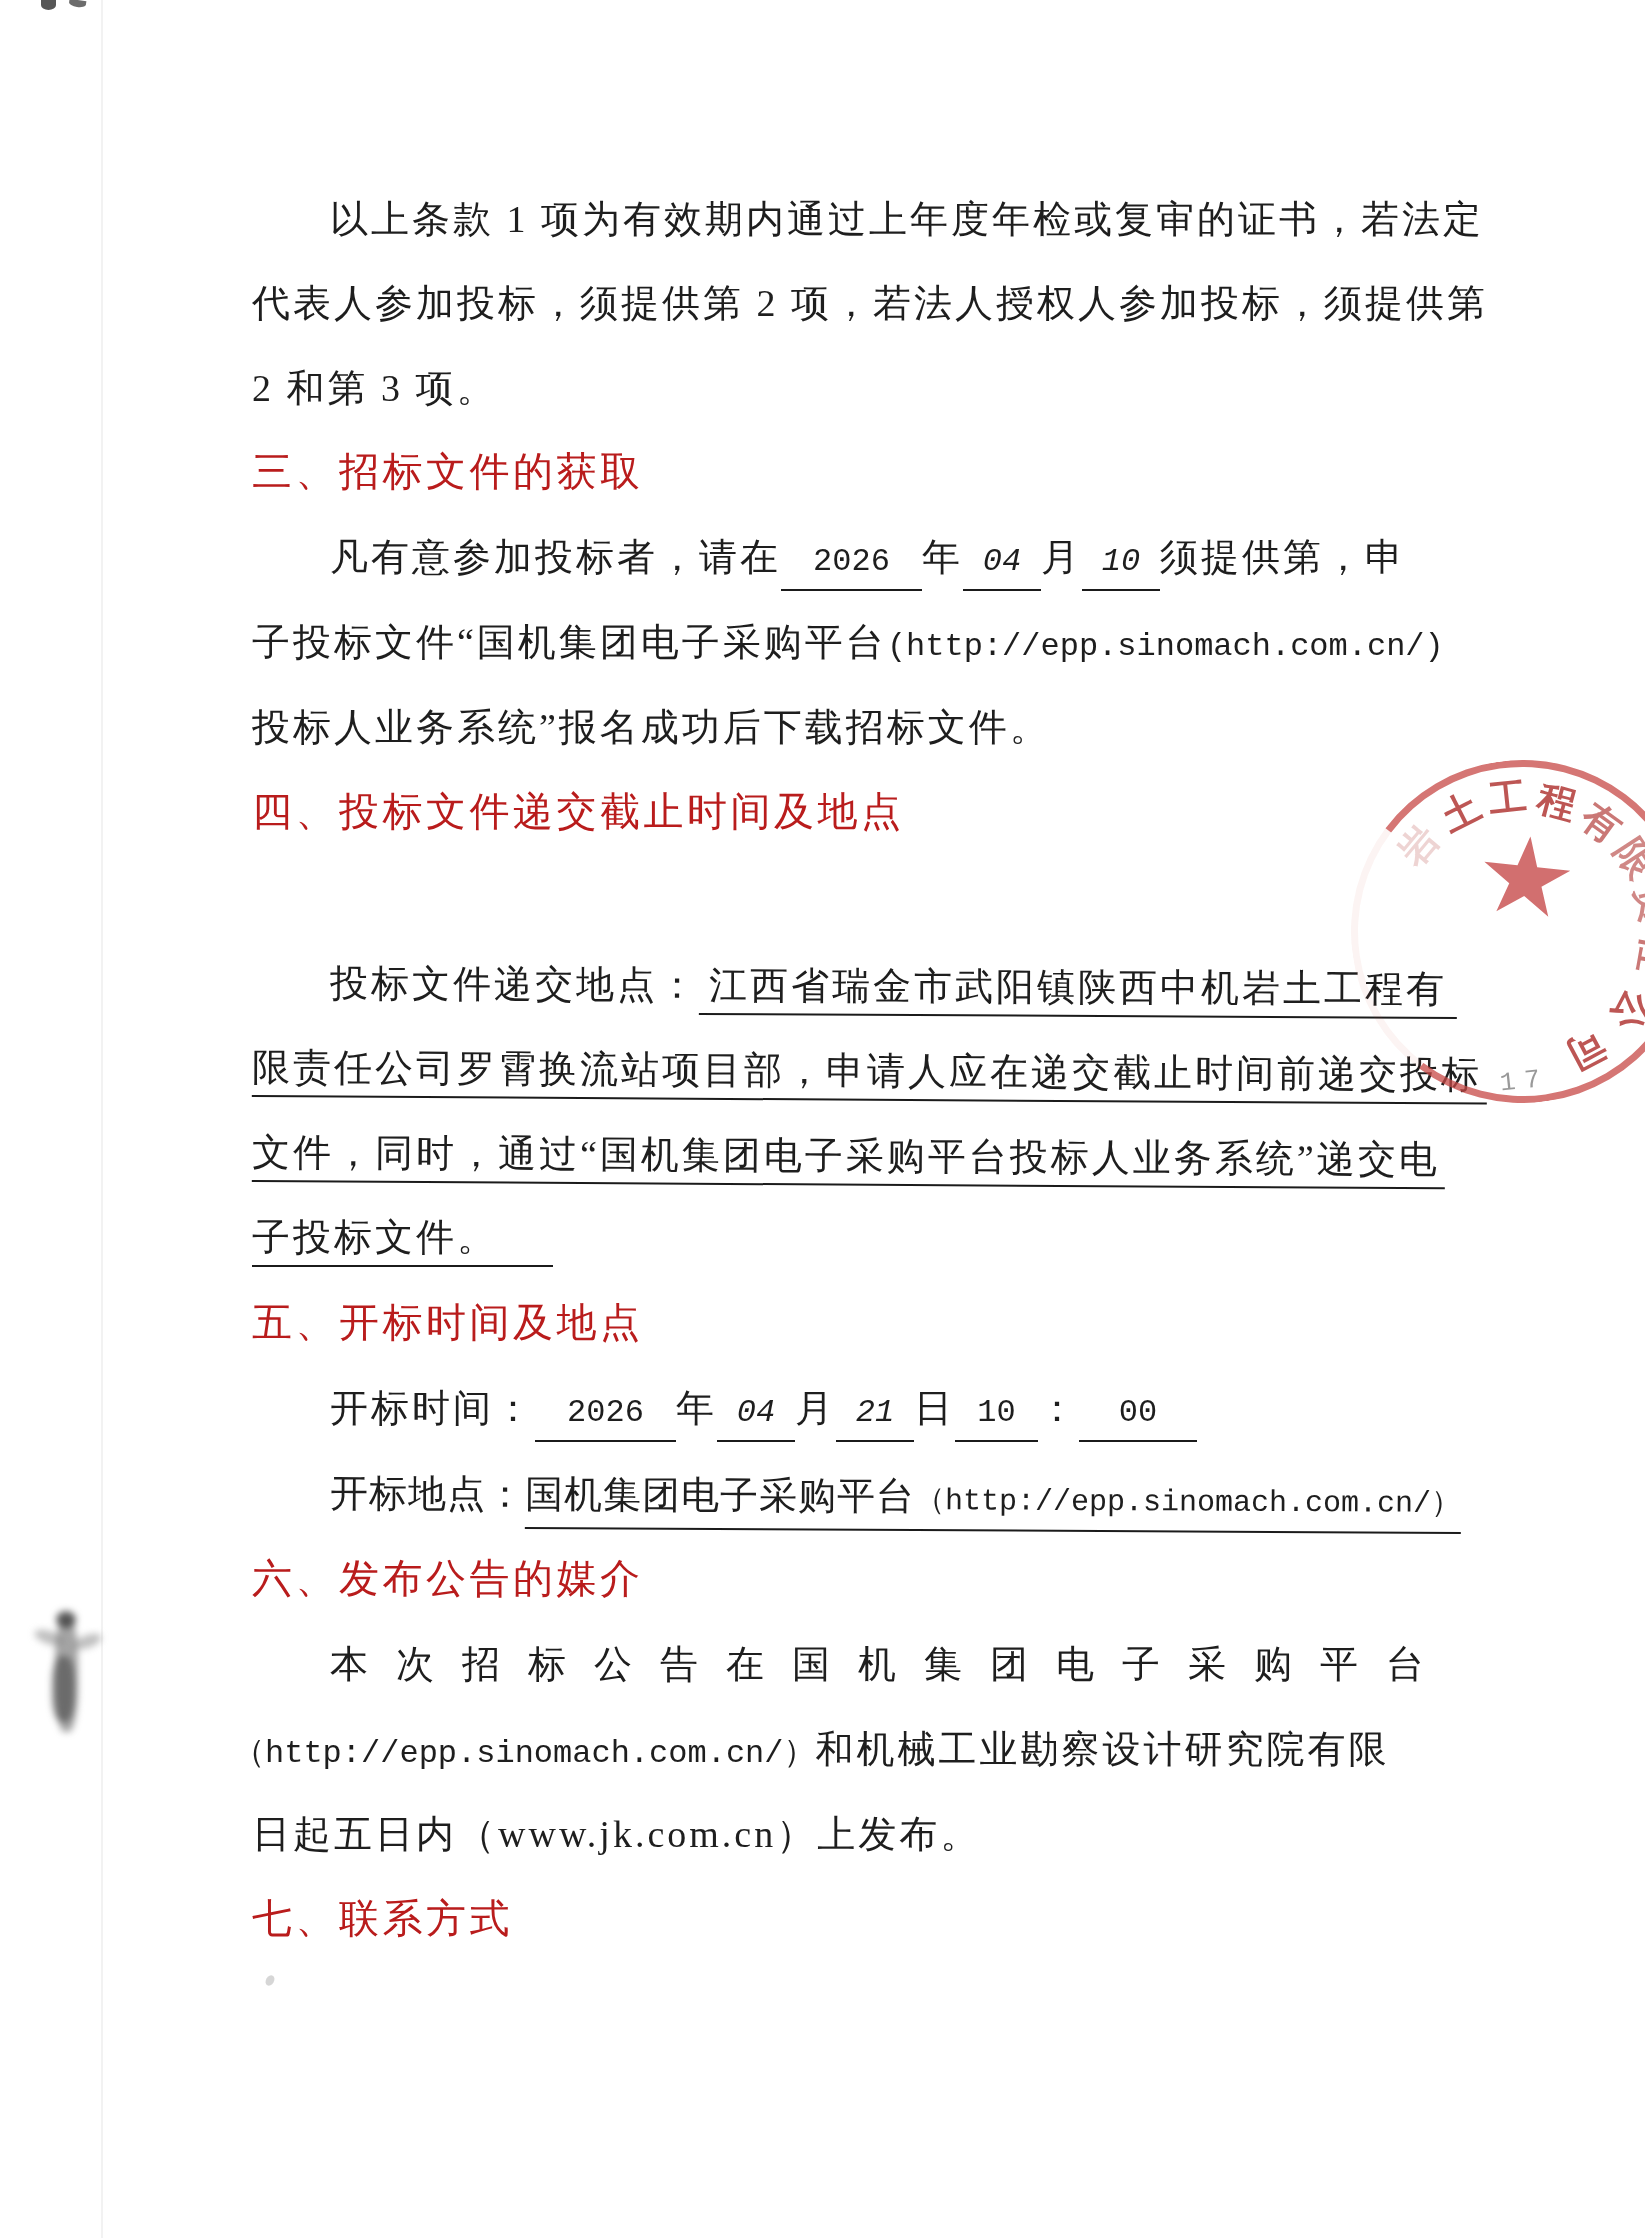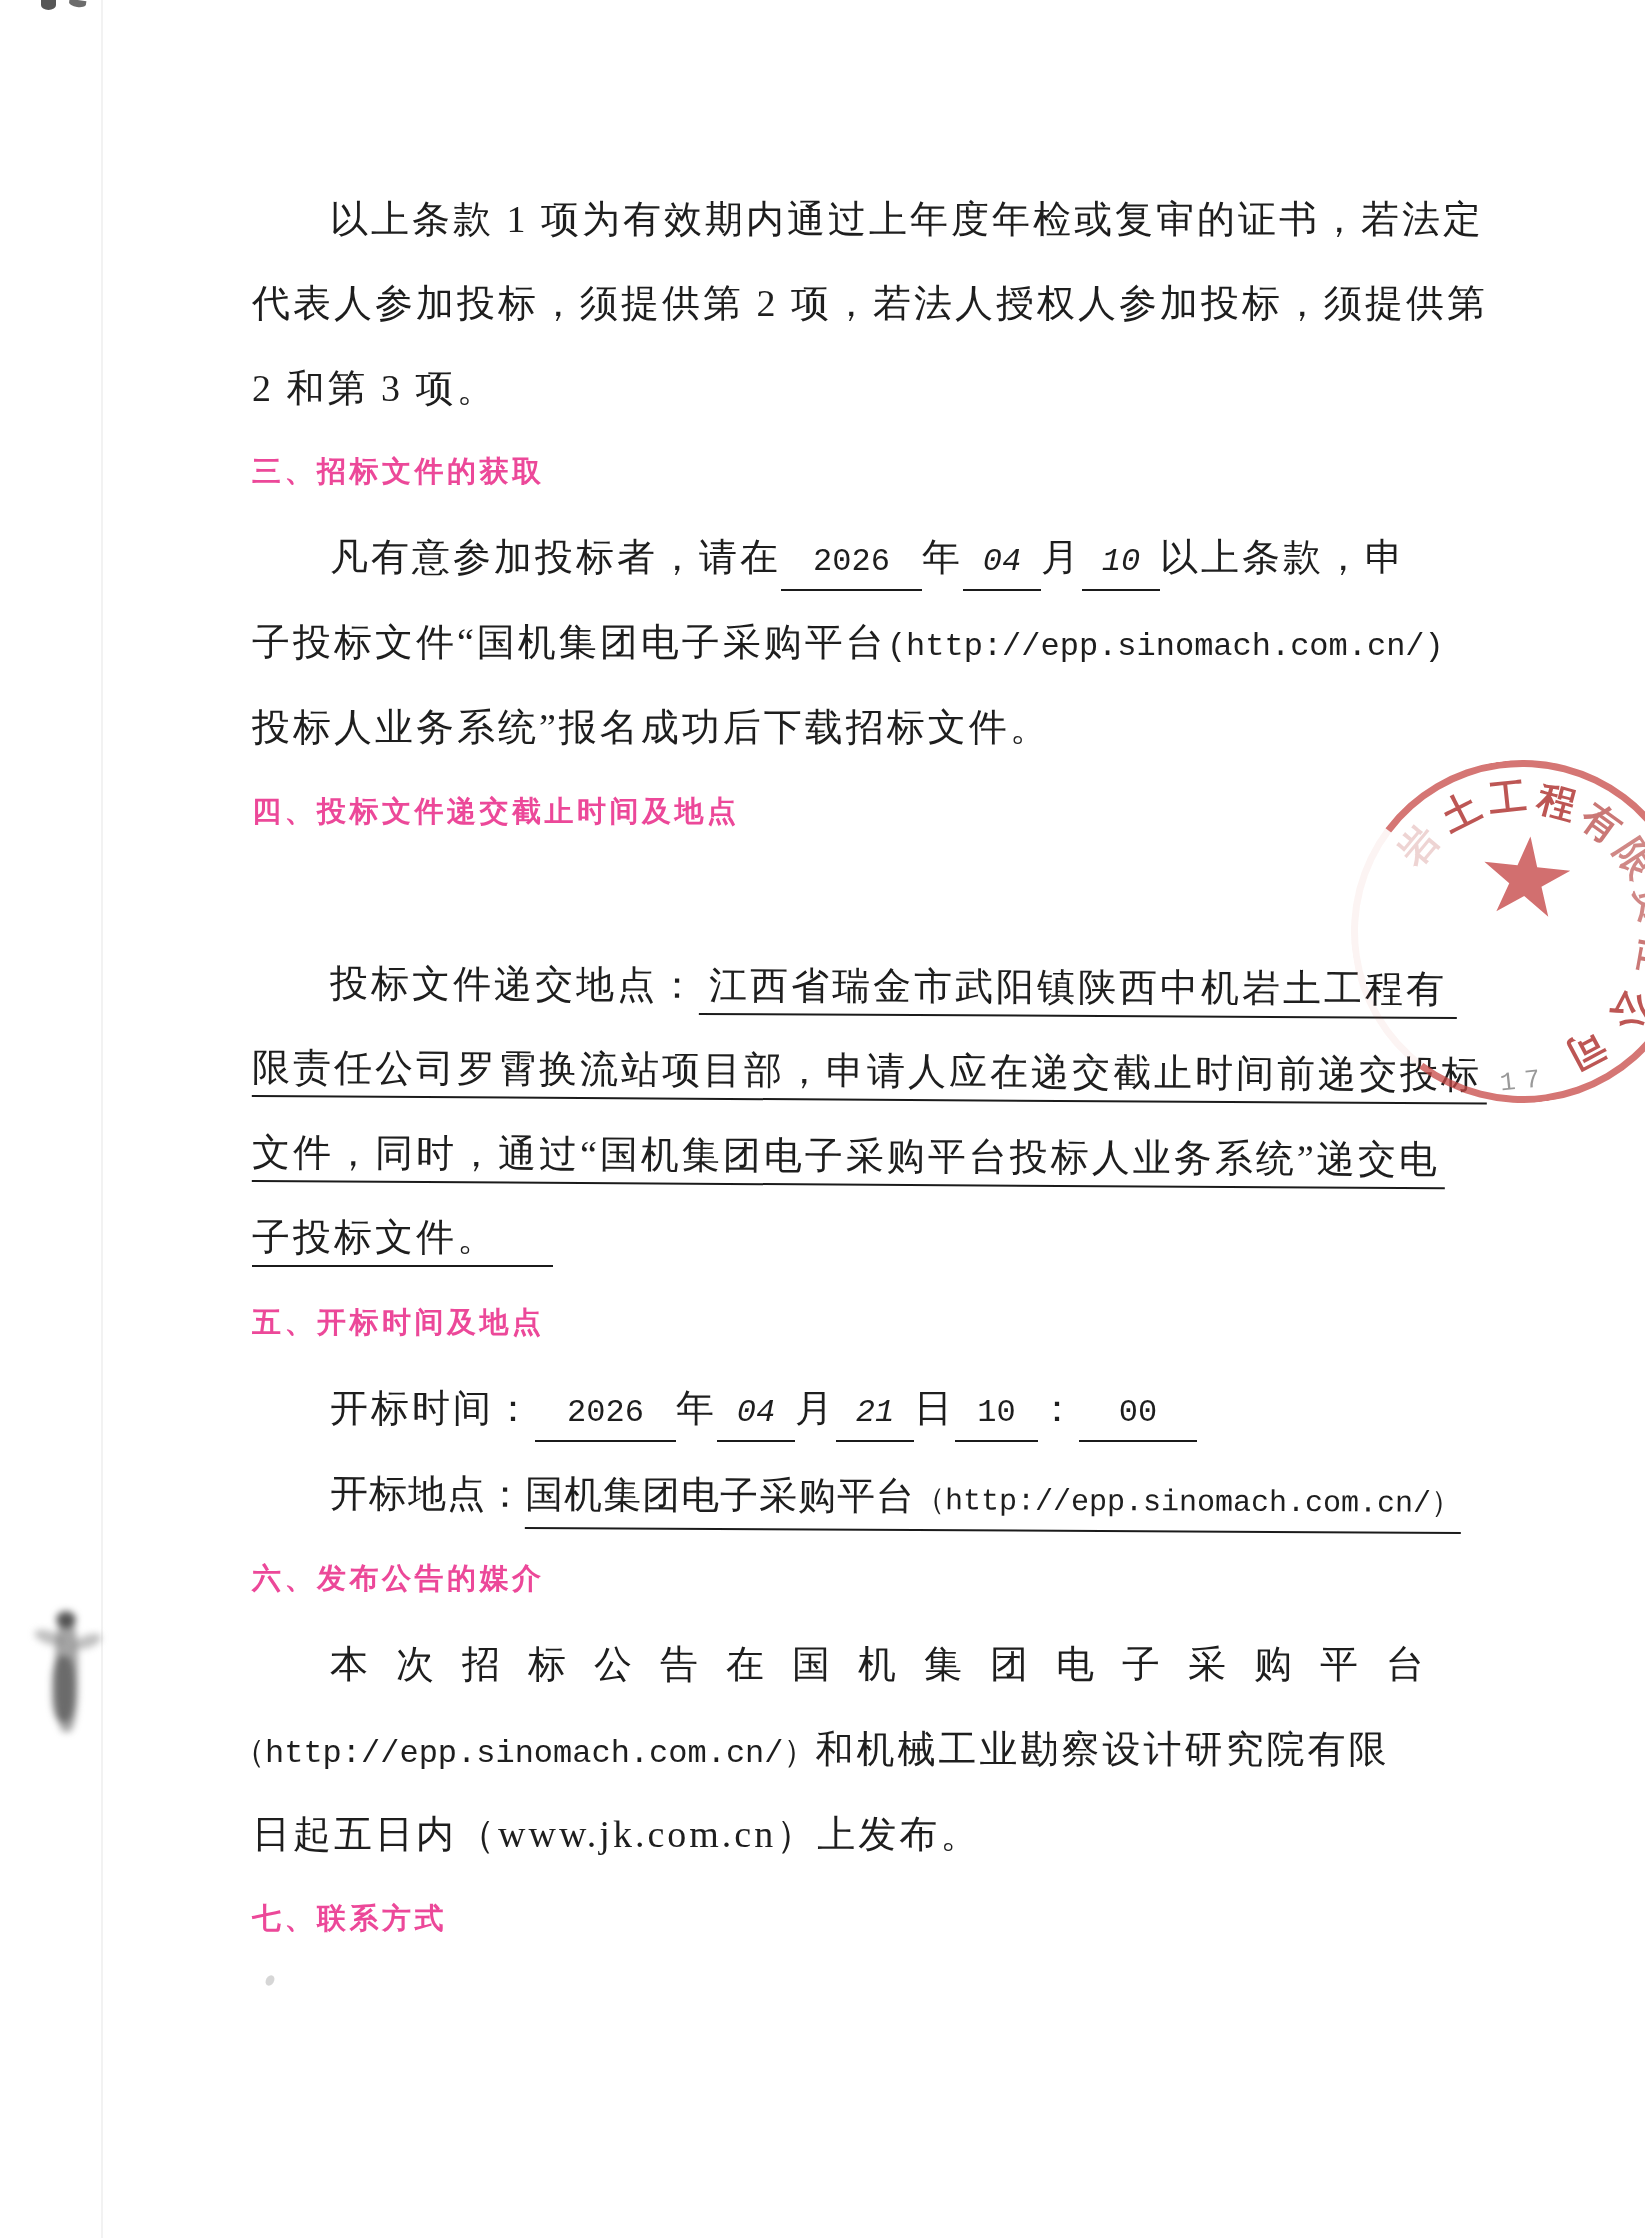--- a/index.html
+++ b/index.html
@@ -16,21 +16,21 @@
     position:absolute;left:101px;top:0;width:1.5px;height:2239px;
     background:rgba(0,0,0,0.05);
   }
   .line{
     position:absolute;left:252px;
     font-size:38px;line-height:55px;
     letter-spacing:3px;white-space:nowrap;
   }
   .indent{left:330px;}
   .h{
-    font-weight:bold;font-size:29px;color:#ec4899;letter-spacing:3.5px;
+    font-weight:normal;font-size:40px;color:#b91c1c;letter-spacing:3.5px;
   }
   .u{
     display:inline-block;border-bottom:2.5px solid #1b1b1b;
     text-align:center;vertical-align:baseline;
   }
   .u-yr{min-width:141px;}
   .u-sm{min-width:78px;font-style:italic;}
   .u-hr{min-width:83px;}
   .u-min{min-width:118px;}
   .num,.mono{
@@ -102,21 +102,21 @@
   <div class="vline"></div>
   <div class="corner-mark1"></div>
   <div class="corner-mark2"></div>
 
   <div class="line indent" style="top:192px">以上条款 1 项为有效期内通过上年度年检或复审的证书，若法定</div>
   <div class="line" style="top:276px">代表人参加投标，须提供第 2 项，若法人授权人参加投标，须提供第</div>
   <div class="line" style="top:361px">2 和第 3 项。</div>
 
   <div class="line h" style="top:444px">三、招标文件的获取</div>
   <div class="line indent" style="top:530px">
-    <span>凡有意参加投标者，请在</span><span class="u u-yr num">2026</span><span>年</span><span class="u u-sm num">04</span><span>月</span><span class="u u-sm num">10</span><span>以上条款，申</span>
+    <span>凡有意参加投标者，请在</span><span class="u u-yr num">2026</span><span>年</span><span class="u u-sm num">04</span><span>月</span><span class="u u-sm num">10</span><span>须提供第，申</span>
   </div>
   <div class="line" style="top:615px">
     <span>子投标文件“国机集团电子采购平台</span><span class="mono">(http://epp.sinomach.com.cn/)</span>
   </div>
   <div class="line" style="top:700px">投标人业务系统”报名成功后下载招标文件。</div>
 
   <div class="line h" style="top:784px">四、投标文件递交截止时间及地点</div>
   <div class="line indent tilt2" style="top:956px">
     <span>投标文件递交地点：</span><span class="u" style="padding:0 10px">江西省瑞金市武阳镇陕西中机岩土工程有</span>
   </div>

